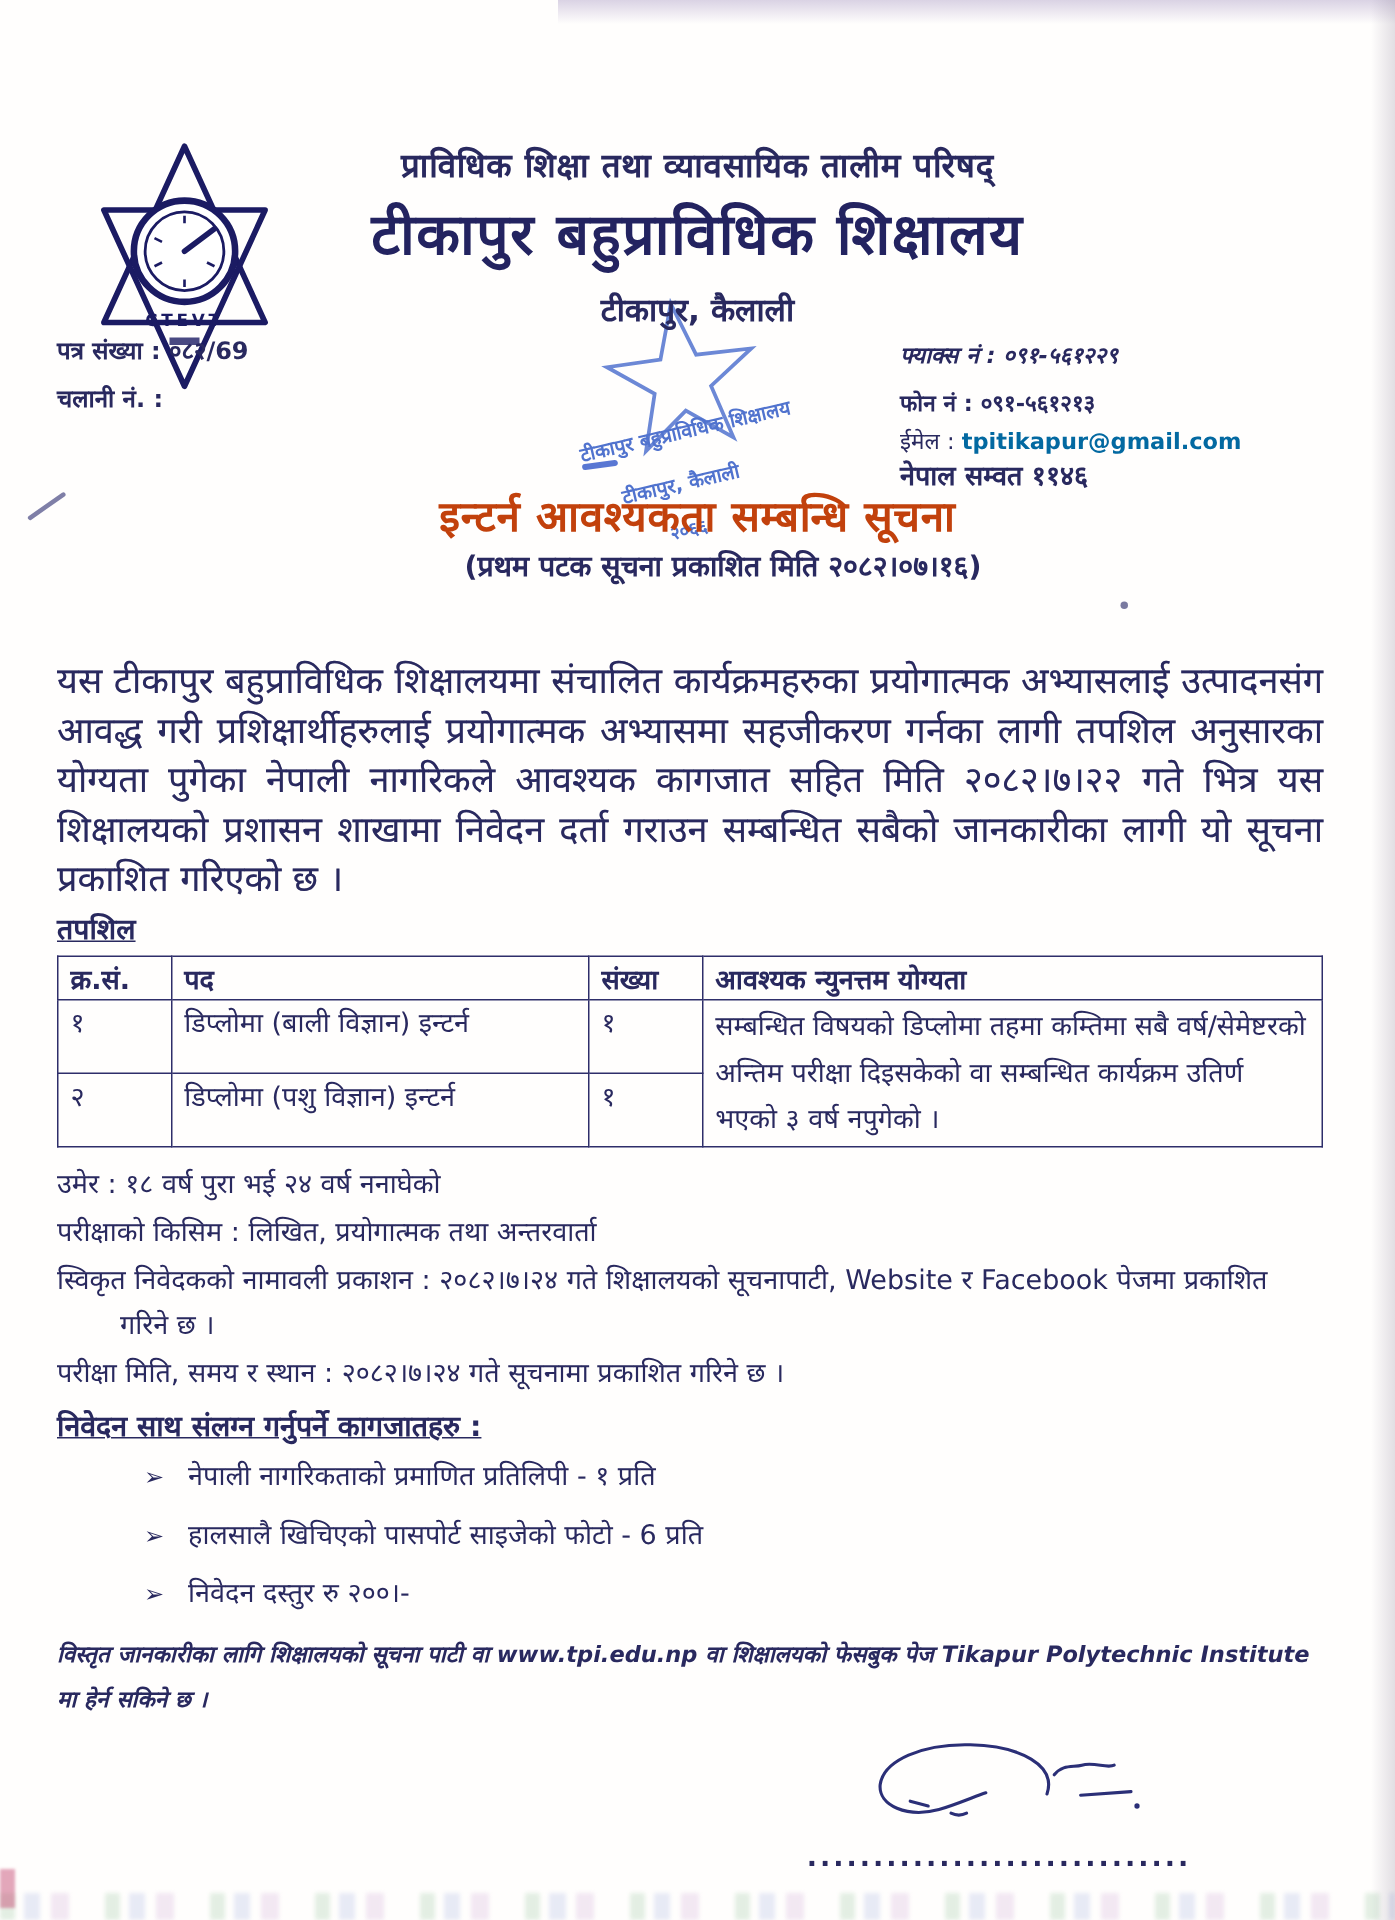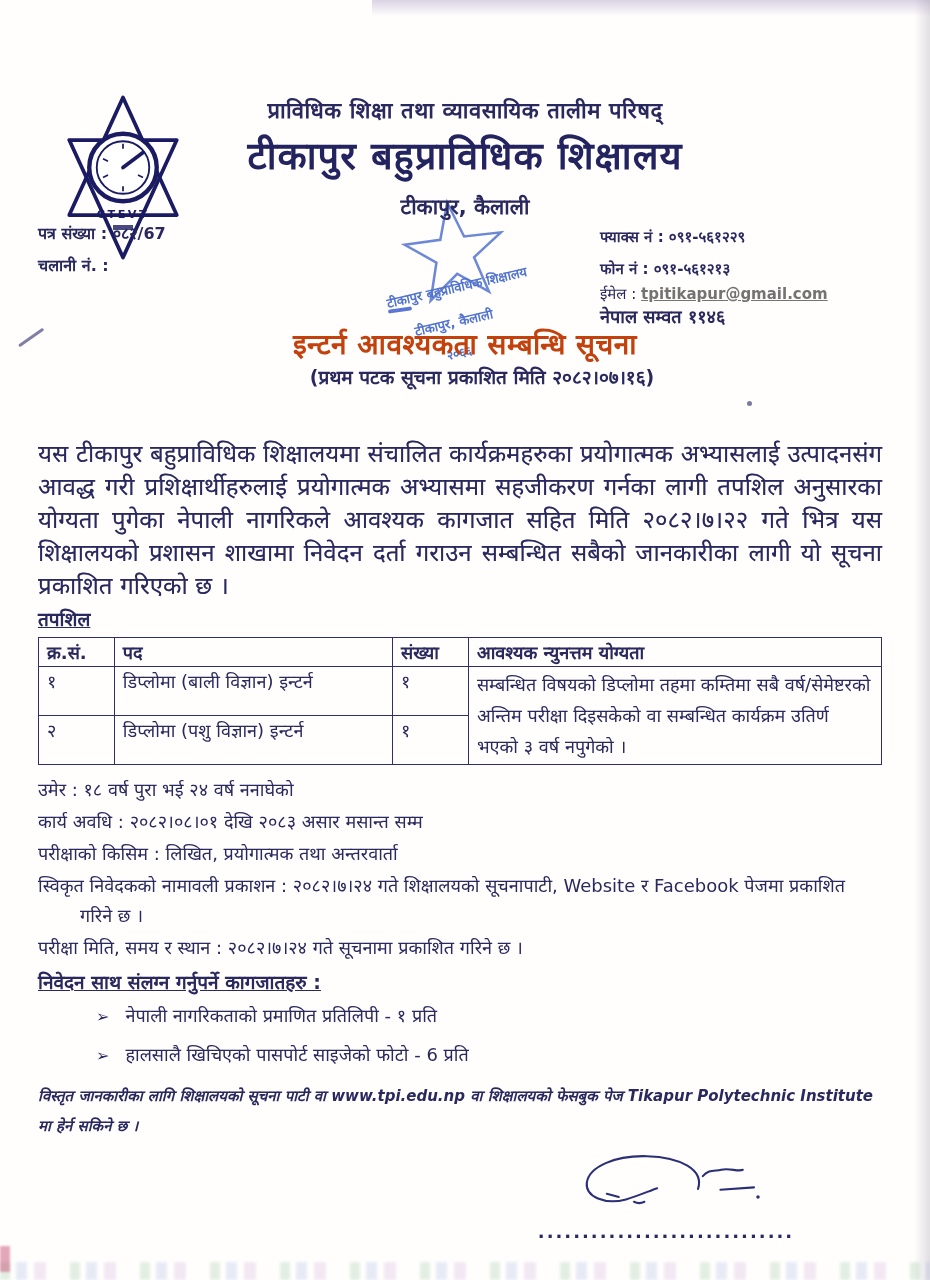--- a/index.html
+++ b/index.html
@@ -27,22 +27,22 @@
   .ink-dot{left:747px;top:401px;width:5px;height:5px;background:#33336e;border-radius:50%;opacity:.65;}
 
   
   .hline{position:absolute;left:0;width:100%;text-align:center;font-weight:bold;}
   .council{top:94px;font-size:22px;letter-spacing:.5px;}
   .school{top:128px;font-size:38px;letter-spacing:1px;color:#232360;}
   .location{top:192px;font-size:21px;}
   .ref{position:absolute;left:38px;font-size:16px;font-weight:bold;}
   .ref1{top:222px;} .ref2{top:254px;}
   .contact{position:absolute;left:600px;font-size:15px;font-weight:bold;}
-  .c1{top:226px;} .c2{top:258px;} .c3{top:283px;font-weight:normal;}
-  .c3 .email{text-decoration:underline;font-weight:bold;color:#737373;}
+  .c1{top:226px;font-style:italic;} .c2{top:258px;} .c3{top:283px;font-weight:normal;}
+  .c3 .email{font-weight:bold;color:#0369a1;}
   .c4{top:304px;font-size:18px;}
   .logo{position:absolute;left:48px;top:90px;}
   .stamp{position:absolute;left:368px;top:196px;opacity:.82;}
 
   
   .notice-title{top:324px;font-size:28px;letter-spacing:.5px;color:#c2410c;}
   .notice-sub{top:364px;font-size:19px;margin-left:17px;}
 
   
   .content{position:absolute;left:38px;top:438px;width:844px;}
@@ -107,21 +107,21 @@
         <text x="48" y="140" font-size="13" transform="rotate(-13 48 140)">टीकापुर, कैलाली</text>
         <text x="80" y="164" font-size="12" transform="rotate(-13 80 164)">२०६६</text>
       </g>
     </svg>
   </div>
 
   <div class="hline council">प्राविधिक शिक्षा तथा व्यावसायिक तालीम परिषद्</div>
   <div class="hline school">टीकापुर बहुप्राविधिक शिक्षालय</div>
   <div class="hline location">टीकापुर, कैलाली</div>
 
-  <div class="ref ref1">पत्र संख्या : ०८२/67</div>
+  <div class="ref ref1">पत्र संख्या : ०८२/69</div>
   <div class="ref ref2">चलानी नं. :</div>
 
   <div class="contact c1">फ्याक्स नं : ०९१-५६१२२९</div>
   <div class="contact c2">फोन नं : ०९१-५६१२१३</div>
   <div class="contact c3"><span>ईमेल : </span><span class="email">tpitikapur@gmail.com</span></div>
   <div class="contact c4">नेपाल सम्वत ११४६</div>
 
   <div class="hline notice-title">इन्टर्न आवश्यकता सम्बन्धि सूचना</div>
   <div class="hline notice-sub">(प्रथम पटक सूचना प्रकाशित मिति २०८२।०७।१६)</div>
 
@@ -152,30 +152,30 @@
       <tr>
         <td>२</td>
         <td>डिप्लोमा (पशु विज्ञान) इन्टर्न</td>
         <td>१</td>
       </tr>
     </tbody>
       </table>
 
     <div class="details">
       <div class="dline"><span class="lbl">उमेर</span><span> : १८ वर्ष पुरा भई २४ वर्ष ननाघेको</span></div>
-      <div class="dline"><span class="lbl">कार्य अवधि</span><span> : २०८२।०८।०१ देखि २०८३ असार मसान्त सम्म</span></div>
       <div class="dline"><span class="lbl">परीक्षाको किसिम</span><span> : लिखित, प्रयोगात्मक तथा अन्तरवार्ता</span></div>
       <div class="dline"><span class="lbl">स्विकृत निवेदकको नामावली प्रकाशन</span><span> : २०८२।७।२४ गते शिक्षालयको सूचनापाटी, Website र Facebook पेजमा प्रकाशित गरिने छ ।</span></div>
       <div class="dline"><span class="lbl">परीक्षा मिति, समय र स्थान</span><span> : २०८२।७।२४ गते सूचनामा प्रकाशित गरिने छ ।</span></div>
     </div>
 
     <div class="docs-head">निवेदन साथ संलग्न गर्नुपर्ने कागजातहरु :</div>
     <div class="bullets">
       <div class="bullet-item"><span class="arrow">➢</span><span>नेपाली नागरिकताको प्रमाणित प्रतिलिपी - १ प्रति</span></div>
       <div class="bullet-item"><span class="arrow">➢</span><span>हालसालै खिचिएको पासपोर्ट साइजेको फोटो - 6 प्रति</span></div>
+      <div class="bullet-item"><span class="arrow">➢</span><span>निवेदन दस्तुर रु २००।-</span></div>
     </div>
 
     <div class="footnote">विस्तृत जानकारीका लागि शिक्षालयको सूचना पाटी वा www.tpi.edu.np वा शिक्षालयको फेसबुक पेज Tikapur Polytechnic Institute मा हेर्न सकिने छ ।</div>
 
     <div class="sig-block">
       <svg width="250" height="72" viewBox="0 0 260 90">
         <g stroke="#2b2f77" stroke-width="2.6" fill="none" stroke-linecap="round">
           <path d="M170,50 C178,26 148,10 106,9 C66,8 34,22 31,42 C29,60 54,70 80,63 C94,59 110,52 119,49"></path>
           <path d="M56,56 l15,4"></path>
           <path d="M90,66 c4,2 9,2 13,0"></path>

